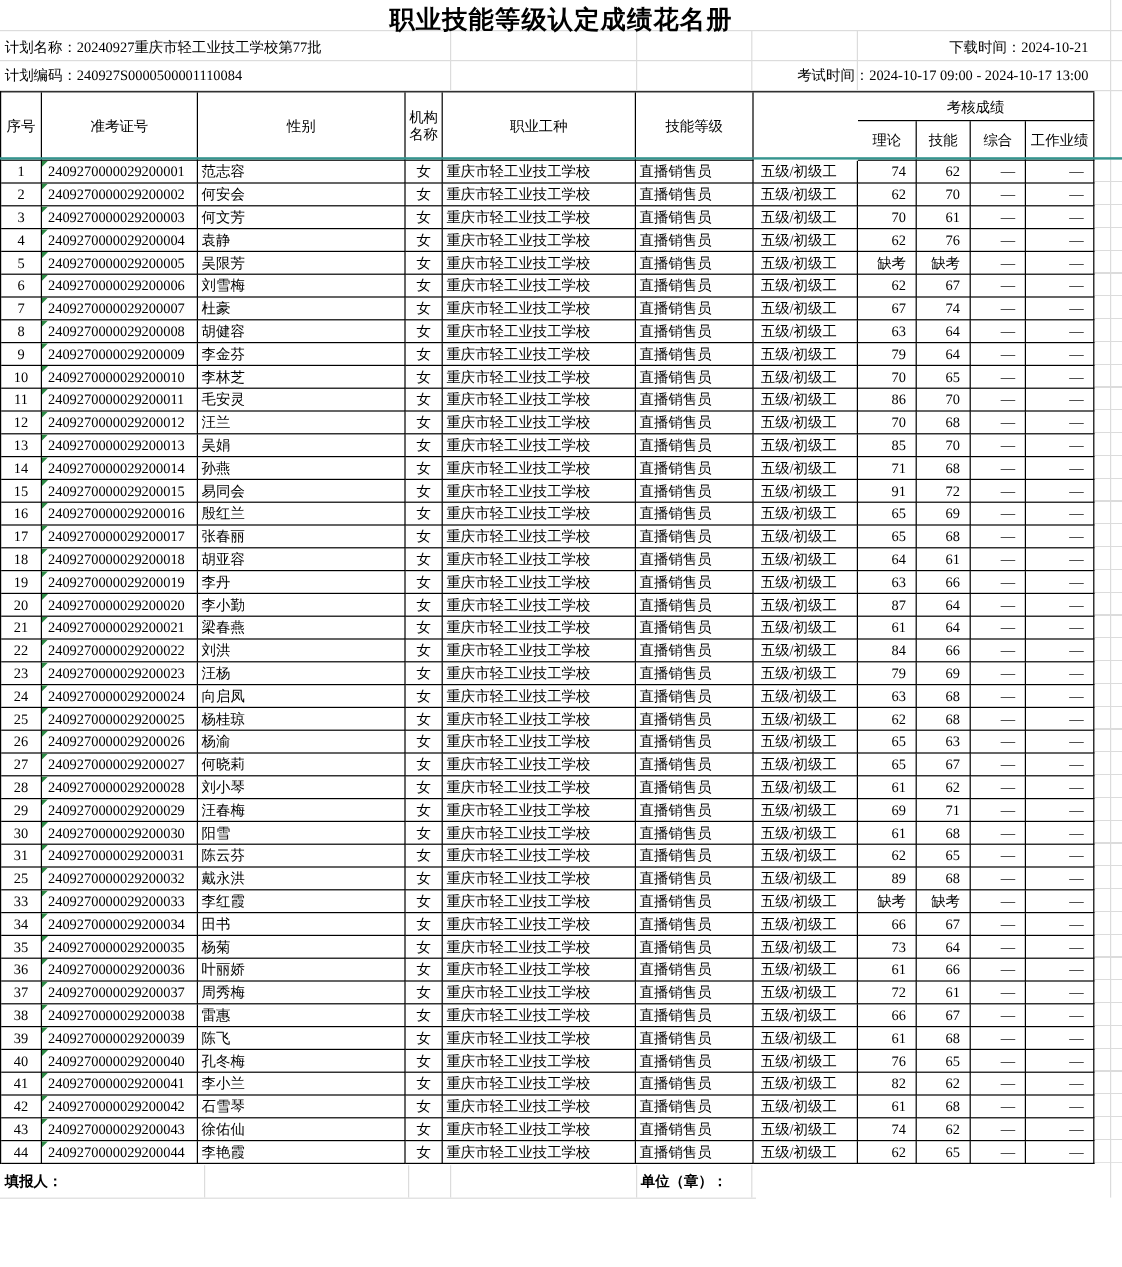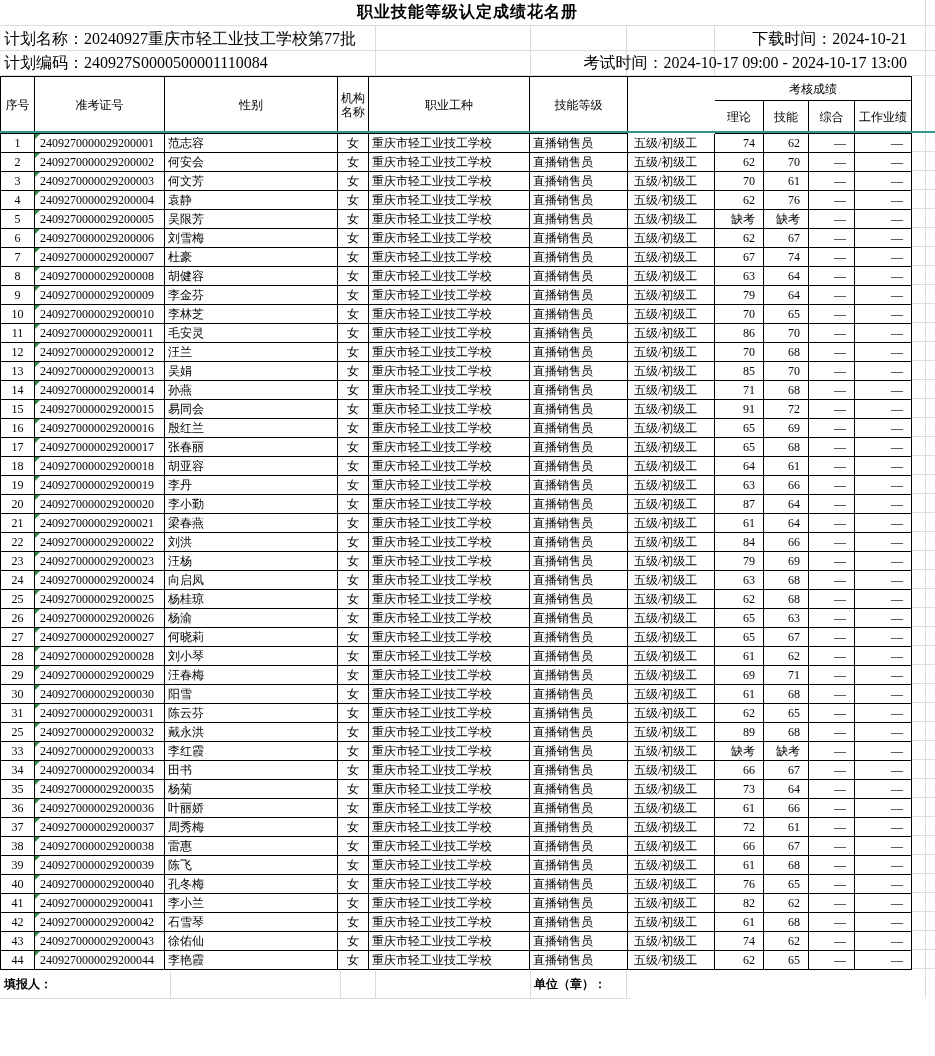--- a/index.html
+++ b/index.html
@@ -12,24 +12,24 @@
   
   .gridline-h { position:absolute; height:0; border-top:1px solid #dcdcdc; }
   .gridline-v { position:absolute; width:0; border-left:1px solid #dcdcdc; }
   .side-rows {
     position:absolute; left:912px; top:133px; width:23px; height:836px;
     background:repeating-linear-gradient(to bottom, transparent 0 18px, #dcdcdc 18px 19px);
   }
   
   .title {
     position:absolute; top:2px; left:0; width:935px; text-align:center;
-    font-size:16px; font-weight:bold; letter-spacing:1px;
+    font-size:21px; font-weight:bold; letter-spacing:1px;
   }
   
-  .meta-row { position:absolute; left:0; width:935px; height:24px; font-size:16px; line-height:24px;padding-left:25px; }
+  .meta-row { position:absolute; left:0; width:935px; height:24px; font-size:12px; line-height:24px;padding-left:25px; }
   .meta-row1 { top:27px; }
   .meta-row2 { top:51px; }
   .meta-left { position:absolute; left:4px; white-space:nowrap; }
   .meta-right { position:absolute; right:28px; white-space:nowrap; }
   
   .sheet-table { position:absolute; left:0; top:76px; width:912px; border-top:1px solid #000; border-left:1px solid #000; font-size:12px; }
   .hdr-grid {
     display:grid;
     grid-template-columns:34px 130px 173px 31px 161px 98px 87px 49px 45px 46px 57px;
     grid-template-rows:24px 33px;

